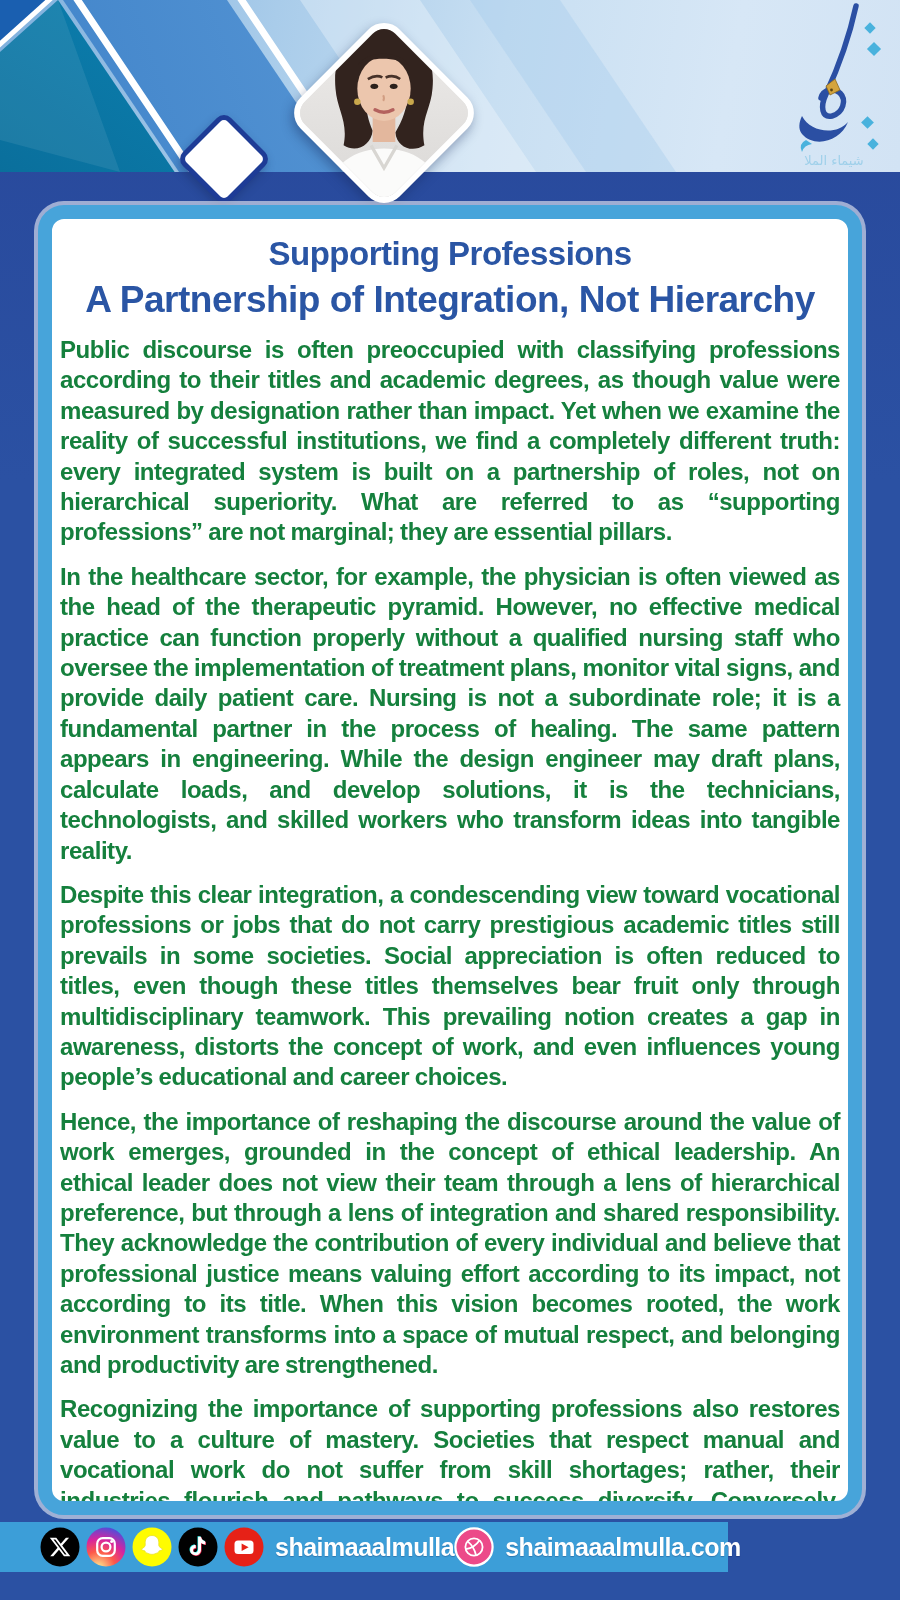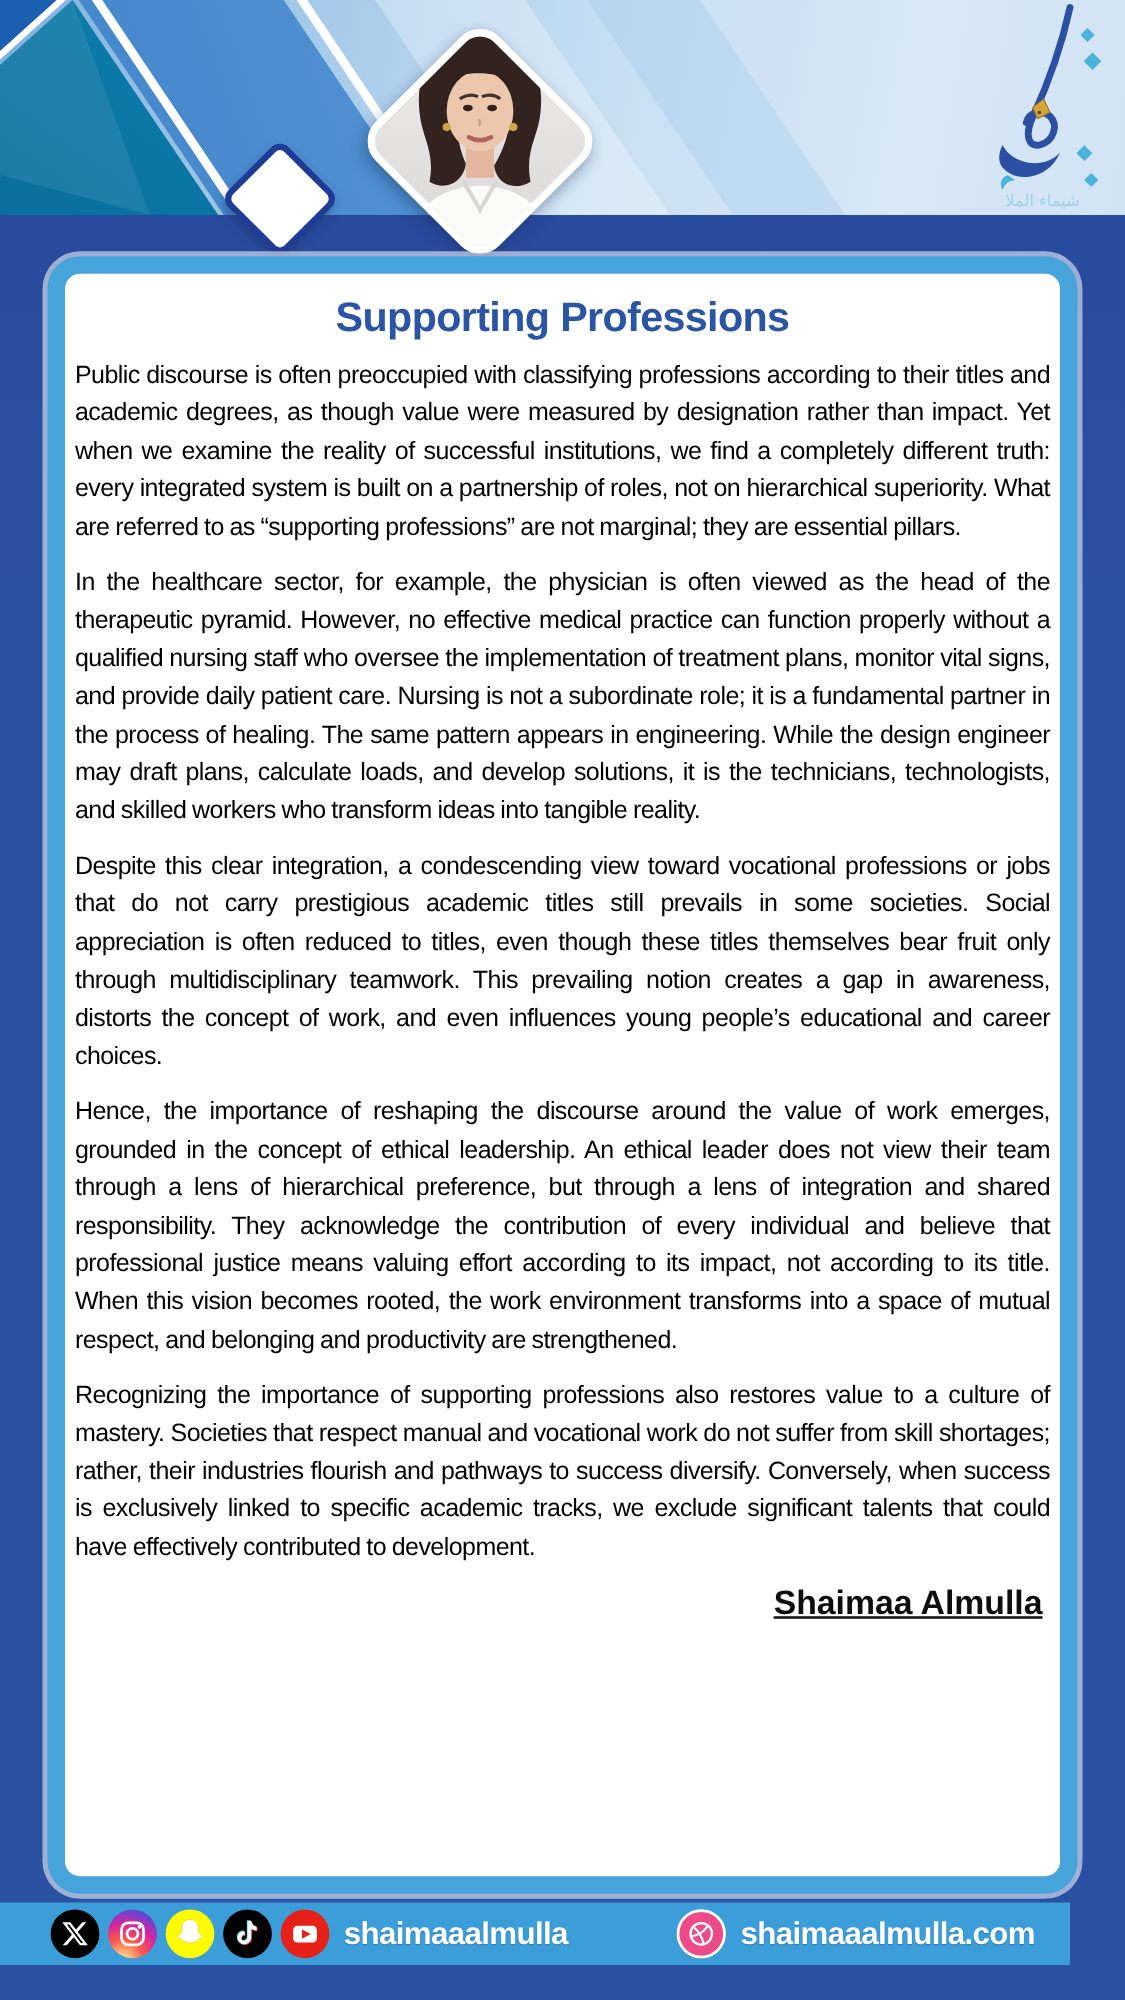--- a/index.html
+++ b/index.html
@@ -53,28 +53,28 @@
 
   
   .card{position:absolute;left:38px;top:205px;width:824px;height:1310px;
         background:#ffffff;border:14px solid #47a4da;border-radius:26px;
         box-shadow:0 0 0 4px rgba(255,255,255,.55);
         box-sizing:border-box;overflow:hidden;padding:14px 8px 0 8px;}
   .title{color:#2a55a4;text-align:center;font-weight:bold;margin:0;}
   .title-1{font-size:33px;line-height:42px;letter-spacing:-0.5px;}
   .title-2{font-size:37px;line-height:50px;letter-spacing:-0.5px;}
   .body-text{margin-top:10px;}
-  .body-text p{margin:0 0 14px 0;color:#000000;font-weight:normal;
-        font-size:20px;line-height:30.4px;letter-spacing:-0.45px;word-spacing:-0.5px;
+  .body-text p{margin:0 0 14px 0;color:#15803d;font-weight:bold;
+        font-size:24px;line-height:30.4px;letter-spacing:-0.45px;word-spacing:-0.5px;
         text-align:justify;}
   .signature{margin:14px 6px 0 0;text-align:right;color:#0d0d0d;
         font-weight:bold;font-size:27px;text-decoration:underline;}
 
   
-  .footer-band{position:absolute;left:0;top:1522px;width:856px;height:50px;
+  .footer-band{position:absolute;left:0;top:1522px;width:728px;height:50px;
         background:#3c9ed8;display:flex;align-items:center;
         justify-content:space-between;padding:0 28px 0 40px;box-sizing:border-box;}
   .social-group{display:flex;align-items:center;gap:7px;}
   .social-group .label{color:#fff;font-weight:bold;font-size:25px;letter-spacing:-0.5px;margin-left:4px;
         text-shadow:0 1px 1px rgba(0,0,60,.25);}
   .icon{width:40px;height:40px;display:block;flex:0 0 auto;}
   .icons-row{display:flex;align-items:center;gap:6px;}
 </style>
 </head>
 <body>
@@ -142,20 +142,21 @@
     </g>
     <g>
       <path d="M50 84 l9 -7 l5 11 l-10 5 z" fill="#d4a43c" stroke="#8a6a20" stroke-width="0.8"></path>
       <circle cx="55.5" cy="88" r="1.4" fill="#5a4412"></circle>
     </g>
     <text x="58" y="163" text-anchor="middle" font-family="DejaVu Sans, sans-serif" font-size="13" fill="#9fd0ea">شيماء الملا</text>
   </svg>
 
   <div class="card">
     <h1 class="title title-1">Supporting Professions</h1>
+    <h1 class="title title-2">A Partnership of Integration, Not Hierarchy</h1>
     <div class="body-text">
       <p>Public discourse is often preoccupied with classifying professions according to their titles and academic degrees, as though value were measured by designation rather than impact. Yet when we examine the reality of successful institutions, we find a completely different truth: every integrated system is built on a partnership of roles, not on hierarchical superiority. What are referred to as “supporting professions” are not marginal; they are essential pillars.</p>
       <p>In the healthcare sector, for example, the physician is often viewed as the head of the therapeutic pyramid. However, no effective medical practice can function properly without a qualified nursing staff who oversee the implementation of treatment plans, monitor vital signs, and provide daily patient care. Nursing is not a subordinate role; it is a fundamental partner in the process of healing. The same pattern appears in engineering. While the design engineer may draft plans, calculate loads, and develop solutions, it is the technicians, technologists, and skilled workers who transform ideas into tangible reality.</p>
       <p>Despite this clear integration, a condescending view toward vocational professions or jobs that do not carry prestigious academic titles still prevails in some societies. Social appreciation is often reduced to titles, even though these titles themselves bear fruit only through multidisciplinary teamwork. This prevailing notion creates a gap in awareness, distorts the concept of work, and even influences young people’s educational and career choices.</p>
       <p>Hence, the importance of reshaping the discourse around the value of work emerges, grounded in the concept of ethical leadership. An ethical leader does not view their team through a lens of hierarchical preference, but through a lens of integration and shared responsibility. They acknowledge the contribution of every individual and believe that professional justice means valuing effort according to its impact, not according to its title. When this vision becomes rooted, the work environment transforms into a space of mutual respect, and belonging and productivity are strengthened.</p>
       <p>Recognizing the importance of supporting professions also restores value to a culture of mastery. Societies that respect manual and vocational work do not suffer from skill shortages; rather, their industries flourish and pathways to success diversify. Conversely, when success is exclusively linked to specific academic tracks, we exclude significant talents that could have effectively contributed to development.</p>
     </div>
     <div class="signature">Shaimaa Almulla</div>
   </div>
 

